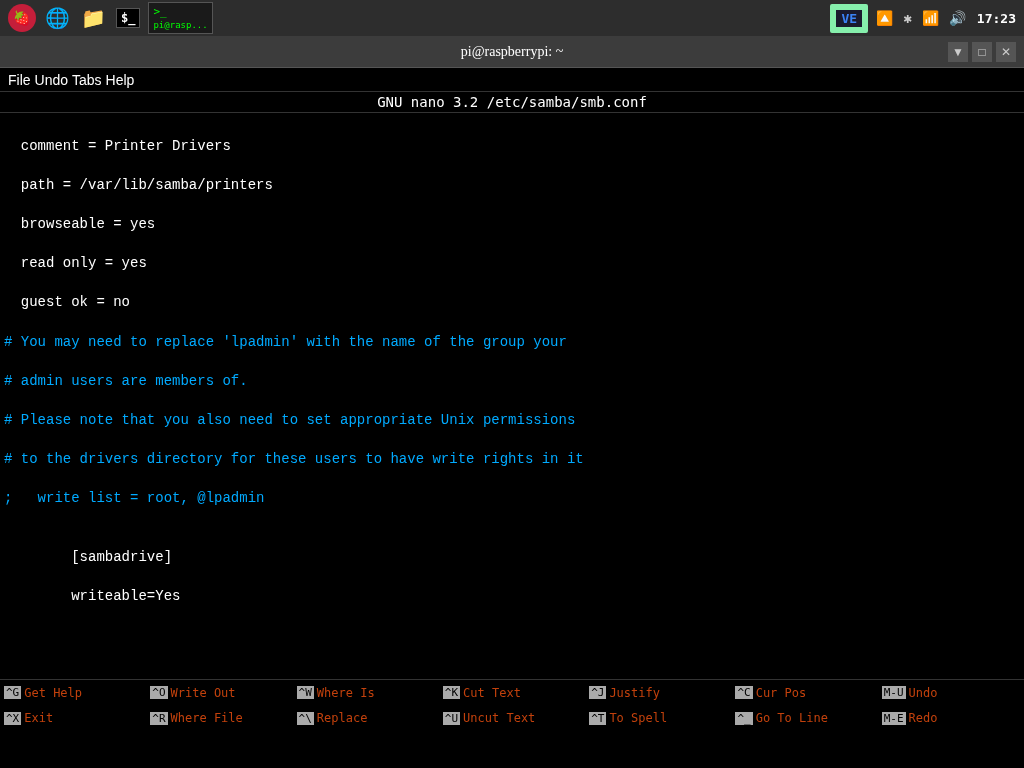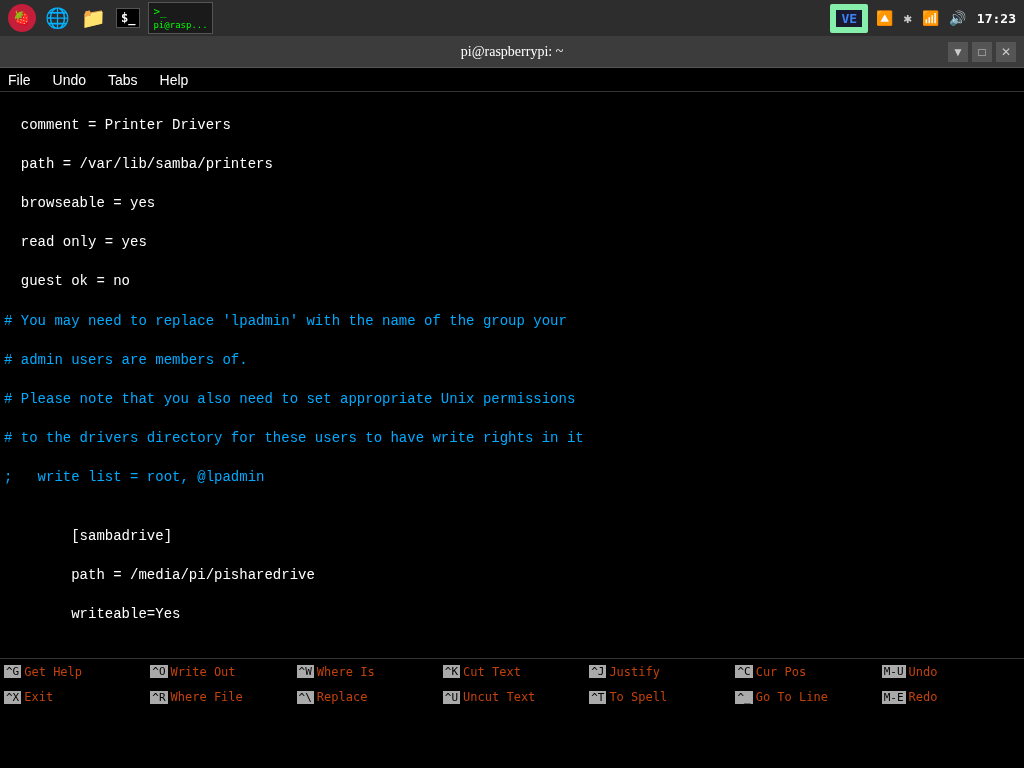--- a/index.html
+++ b/index.html
@@ -90,21 +90,21 @@
       align-items: center;
       justify-content: center;
     }
 
     
     #nano-menubar {
       height: 24px;
       background: #000;
       display: flex;
       align-items: center;
-      gap: 22px;
+      gap: 4px;
       padding: 0 8px;
       border-bottom: 1px solid #333;
     }
     #nano-menubar span {
       color: #fff;
       font-size: 14px;
       font-family: sans-serif;
       cursor: pointer;
     }
 
@@ -193,35 +193,35 @@
     </div>
   </div>
 
   <div id="nano-menubar">
     <span>File</span>
     <span>Undo</span>
     <span>Tabs</span>
     <span>Help</span>
   </div>
 
+  <div id="nano-header">GNU nano 3.2                    /etc/samba/smb.conf</div>
 
   <div id="editor-area">
 <span class="line line-normal">  comment = Printer Drivers</span>
 <span class="line line-normal">  path = /var/lib/samba/printers</span>
 <span class="line line-normal">  browseable = yes</span>
 <span class="line line-normal">  read only = yes</span>
 <span class="line line-normal">  guest ok = no</span>
 <span class="line line-comment"># You may need to replace 'lpadmin' with the name of the group your</span>
 <span class="line line-comment"># admin users are members of.</span>
 <span class="line line-comment"># Please note that you also need to set appropriate Unix permissions</span>
 <span class="line line-comment"># to the drivers directory for these users to have write rights in it</span>
 <span class="line line-comment">;   write list = root, @lpadmin</span>
 <span class="line line-normal"></span>
 <span class="line line-normal">        [sambadrive]</span>
-<span class="line line-normal">        path = /media/pi/pisharedrive</span>
 <span class="line line-normal">        writeable=Yes</span>
 
 
 
 
 <span class="line line-normal"></span>
 
 
 
 

